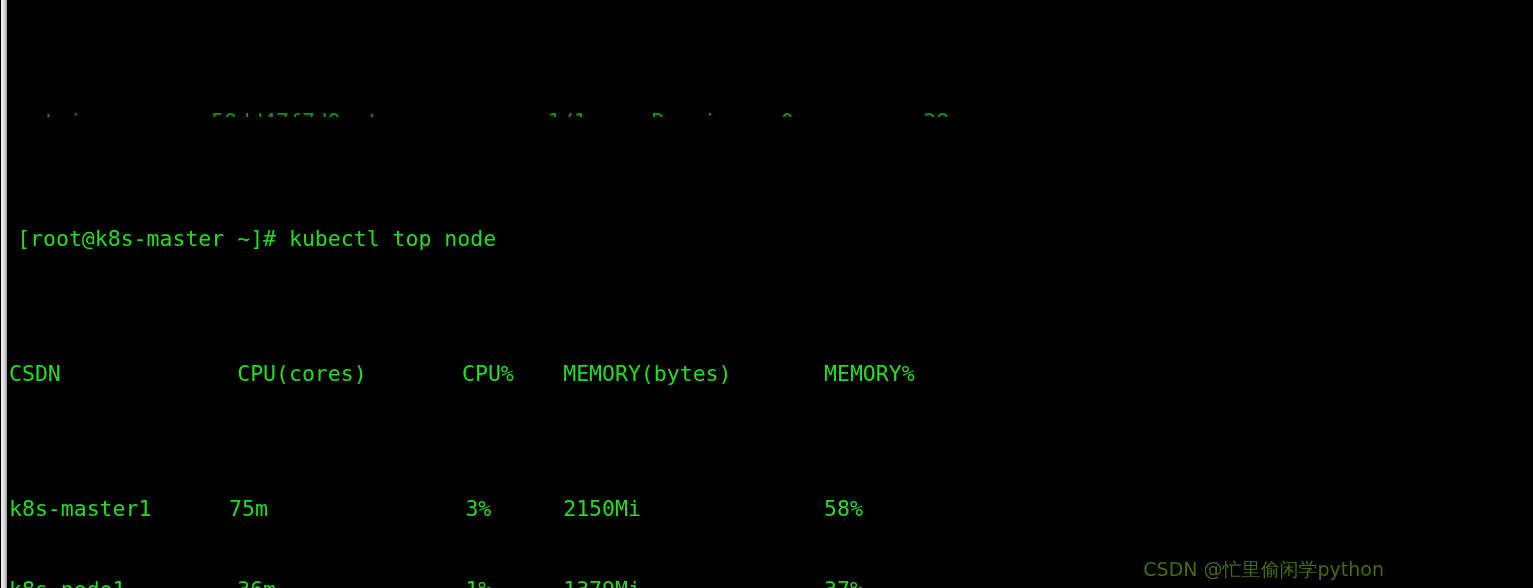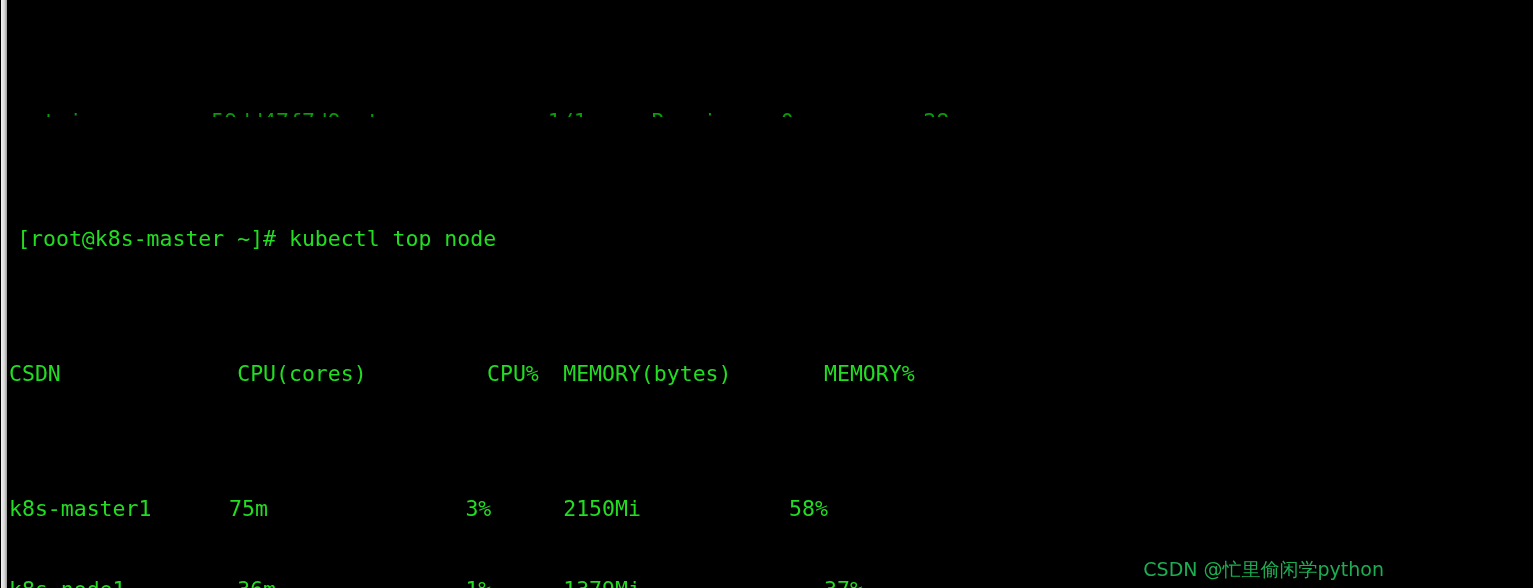--- a/index.html
+++ b/index.html
@@ -81,21 +81,21 @@
   .cell {
     position: absolute;
     top: 0;
     white-space: pre;
   }
 
   #watermark {
     position: absolute;
     right: 8px;
     bottom: 8px;
-    color: #22c55e;
+    color: #4d7c0f;
     font-family: "DejaVu Sans", "Liberation Sans", sans-serif;
     font-size: 19px;
     line-height: 22px;
     opacity: 0.88;
     z-index: 9;
     white-space: pre;
   }
 </style>
 </head>
 <body>
@@ -116,32 +116,32 @@
 
     
     <div class="row">
       <span class="cell" style="left: 8.15px;">[root@k8s-master ~]# kubectl top node</span>
     </div>
 
     
     <div class="row">
       <span class="cell" style="left: 0px;">CSDN</span>
       <span class="cell" style="left: 228.2px;">CPU(cores)</span>
-      <span class="cell" style="left: 478px;">CPU%</span>
+      <span class="cell" style="left: 453px;">CPU%</span>
       <span class="cell" style="left: 554.2px;">MEMORY(bytes)</span>
       <span class="cell" style="left: 815px;">MEMORY%</span>
     </div>
 
     
     <div class="row">
       <span class="cell" style="left: 0px;">k8s-master1</span>
       <span class="cell" style="left: 220px;">75m</span>
       <span class="cell" style="left: 456.4px;">3%</span>
       <span class="cell" style="left: 554.2px;">2150Mi</span>
-      <span class="cell" style="left: 780px;">58%</span>
+      <span class="cell" style="left: 815px;">58%</span>
     </div>
     <div class="row">
       <span class="cell" style="left: 0px;">k8s-node1</span>
       <span class="cell" style="left: 228.2px;">36m</span>
       <span class="cell" style="left: 456.4px;">1%</span>
       <span class="cell" style="left: 554.2px;">1379Mi</span>
       <span class="cell" style="left: 815px;">37%</span>
     </div>
     
 

